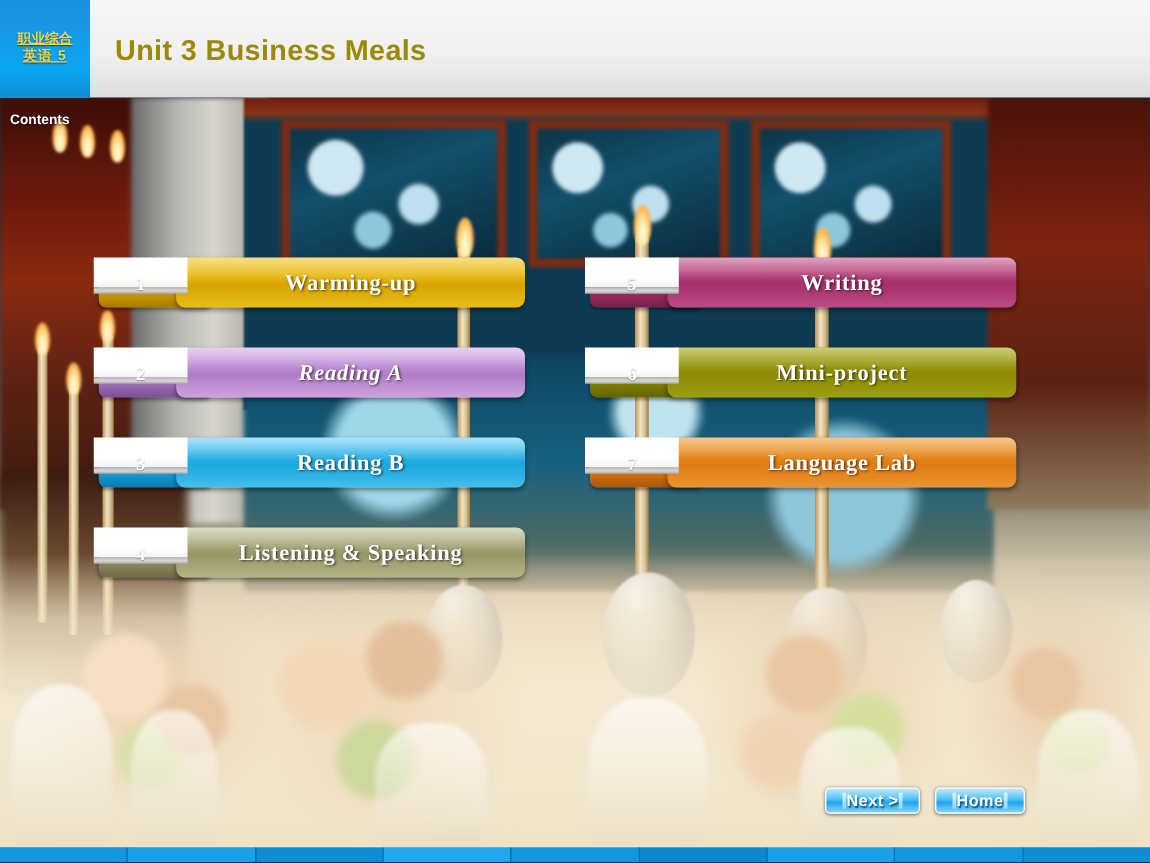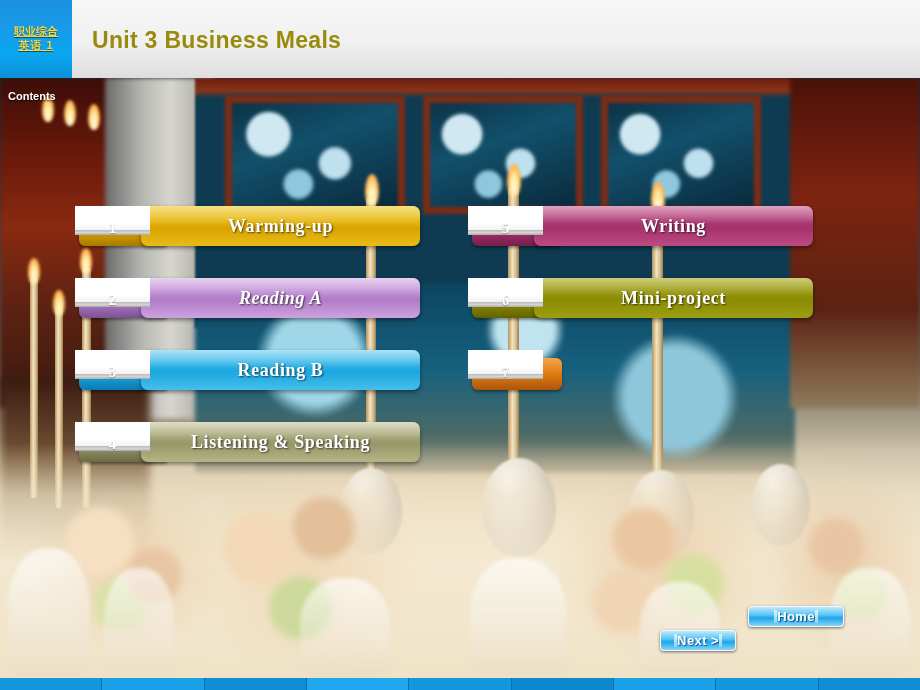--- a/index.html
+++ b/index.html
@@ -239,21 +239,21 @@
     text-shadow: 1px 1px 1px rgba(0,60,110,.8);
     white-space: nowrap;
   }
   .navbtn .tick {
     width: 3px; height: 13px;
     background: linear-gradient(180deg,#e6f6ff,#9fdaf7);
     border-radius: 1px;
     opacity: .9;
   }
   #btn-next { left: 660px; top: 630px; width: 76px; }
-  #btn-home { left: 748px; top: 606px; width: 96px; }
+  #btn-home { left: 748px; top: 630px; width: 72px; }
 
   
   .bottom-bar {
     position: absolute; left: 0; bottom: 0; width: 920px; height: 12px;
     display: flex;
   }
   .bottom-seg { height: 12px; flex: 1 1 auto; border-right: 1px solid #0a6fae; }
   .bottom-seg:last-child { border-right: none; }
 </style>
 </head>
@@ -322,21 +322,21 @@
     <div class="glassware" style="left:104px; width:70px;  height:110px;"></div>
     <div class="glassware" style="left:300px; width:90px;  height:100px;"></div>
     <div class="glassware" style="left:470px; width:96px;  height:120px;"></div>
     <div class="glassware" style="left:640px; width:80px;  height:96px;"></div>
     <div class="glassware" style="left:830px; width:80px;  height:110px;"></div>
   </div>
 
   <div class="header">
     <div class="logo">
       <div class="logo-line">职业综合</div>
-      <div class="logo-line two">英语 1</div>
+      <div class="logo-line two">英语 5</div>
     </div>
     <div class="title">
       <span class="unit">Unit 3</span>
       <span class="sub">Business Meals</span>
     </div>
   </div>
 
   <div class="contents-label">Contents</div>
 
   <div class="menu-item left" style="top:206px;">
@@ -394,20 +394,23 @@
     <div class="pill" style="background:linear-gradient(180deg,#a8a81c 0%,#939309 38%,#8c8c05 55%,#9e9e12 100%);text-align:right;">
       <span class="pill-label">Mini-project</span>
     </div>
     <div class="plate"></div>
     <div class="plate-rule"></div>
     <div class="num">6</div>
   </div>
 
   <div class="menu-item right" style="top:350px;">
     <div class="stub" style="background:linear-gradient(180deg,#f5a646 0%,#e07b12 50%,#ac560a 100%);"></div>
+    <div class="pill" style="background:linear-gradient(180deg,#f0a03e 0%,#e5871c 38%,#e07b12 55%,#ec9430 100%);">
+      <span class="pill-label">Language  Lab</span>
+    </div>
     <div class="plate"></div>
     <div class="plate-rule"></div>
     <div class="num">7</div>
   </div>
 
   <div class="navbtn" id="btn-next">
     <span class="tick"></span>
     <span class="cap">Next &gt;</span>
     <span class="tick"></span>
   </div>

